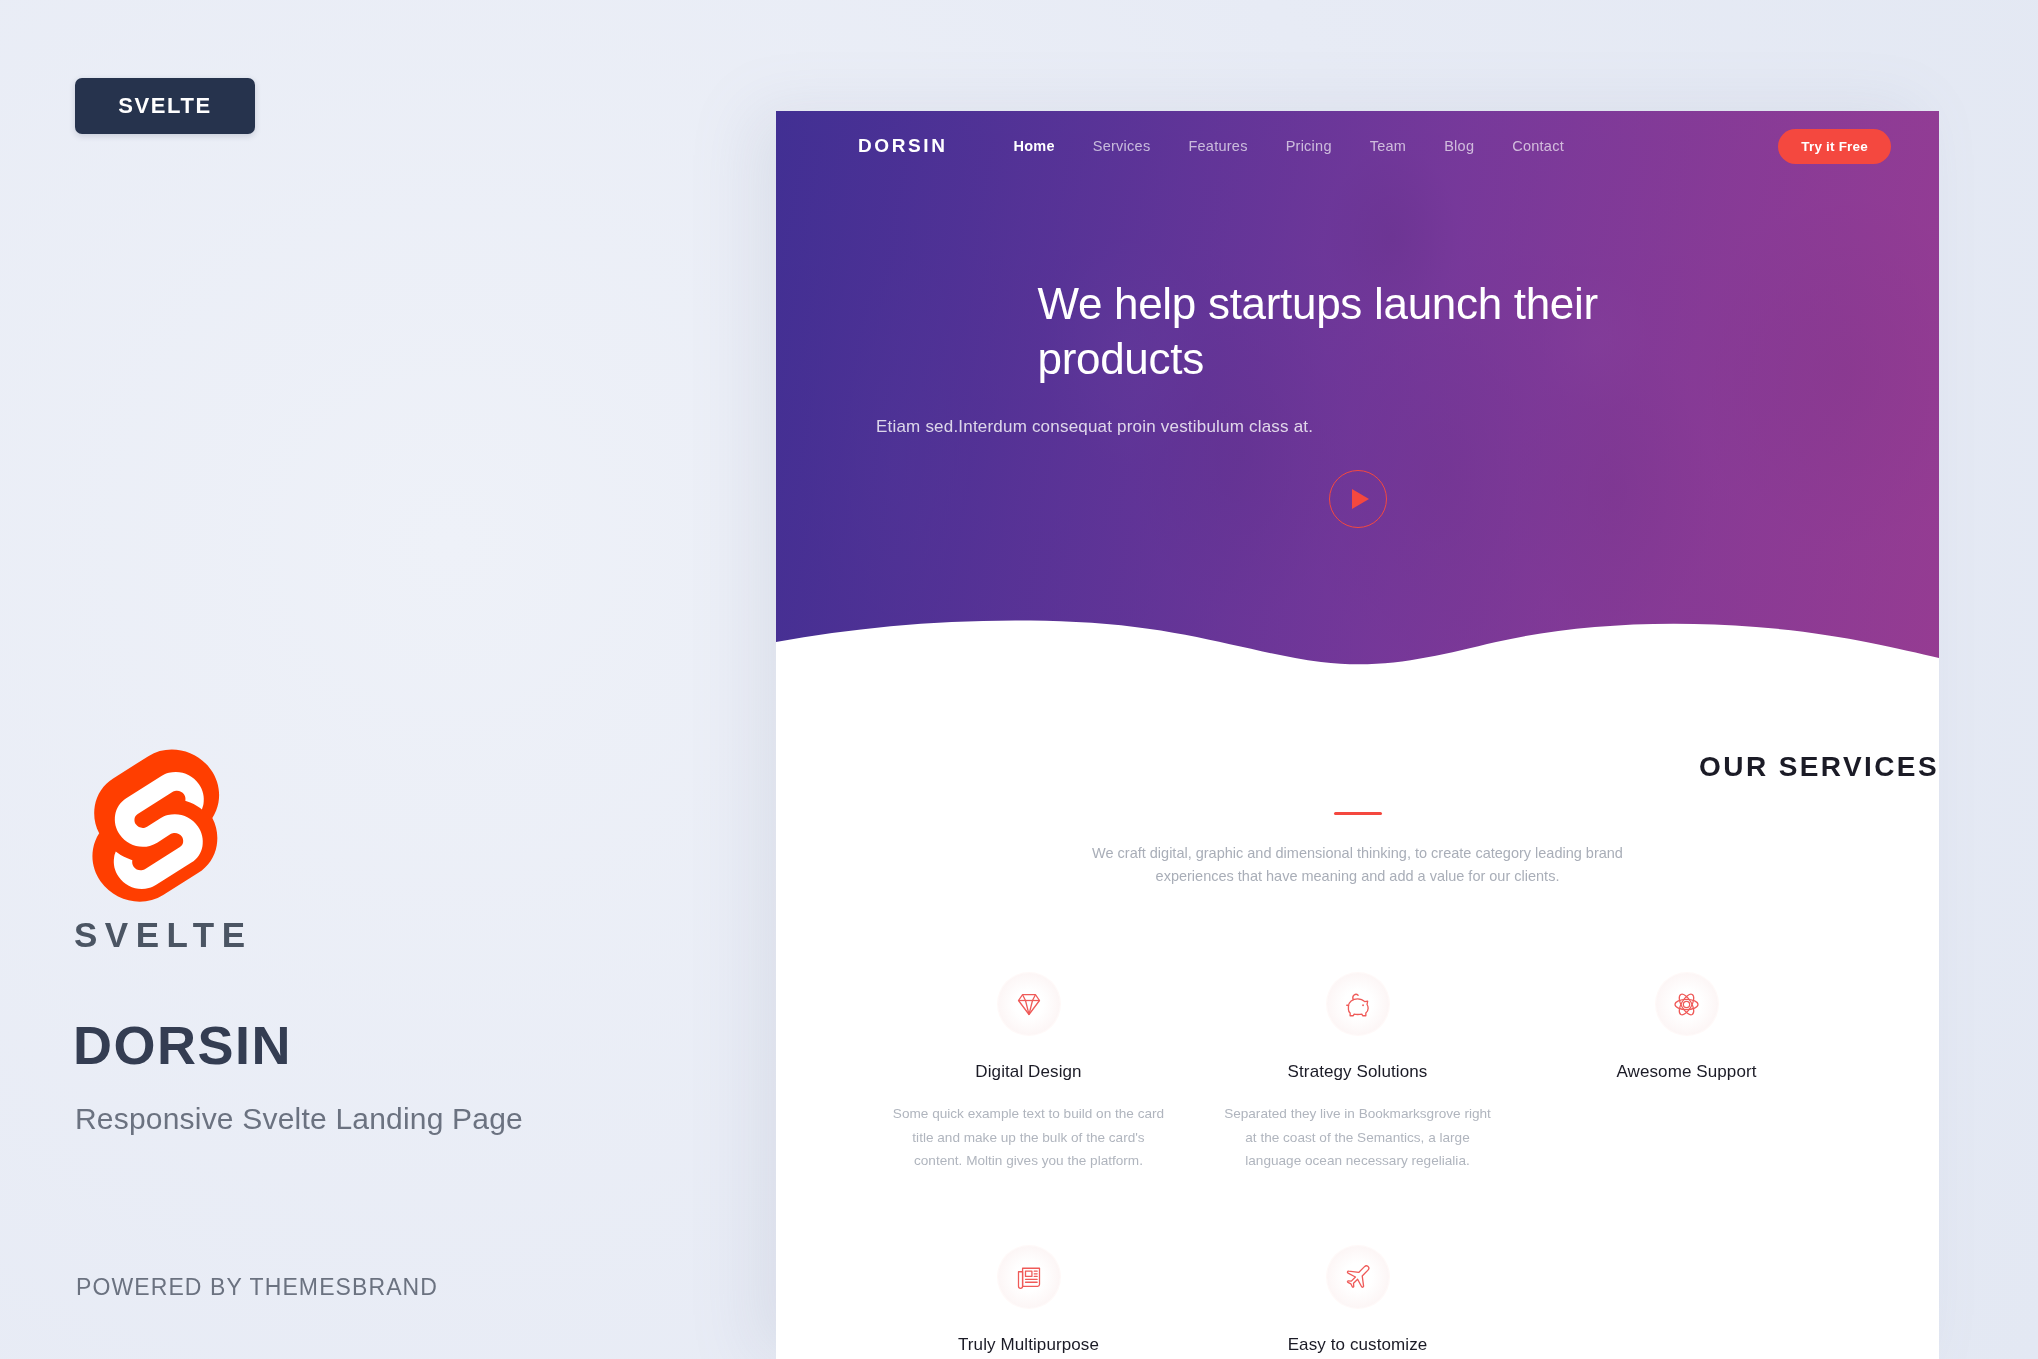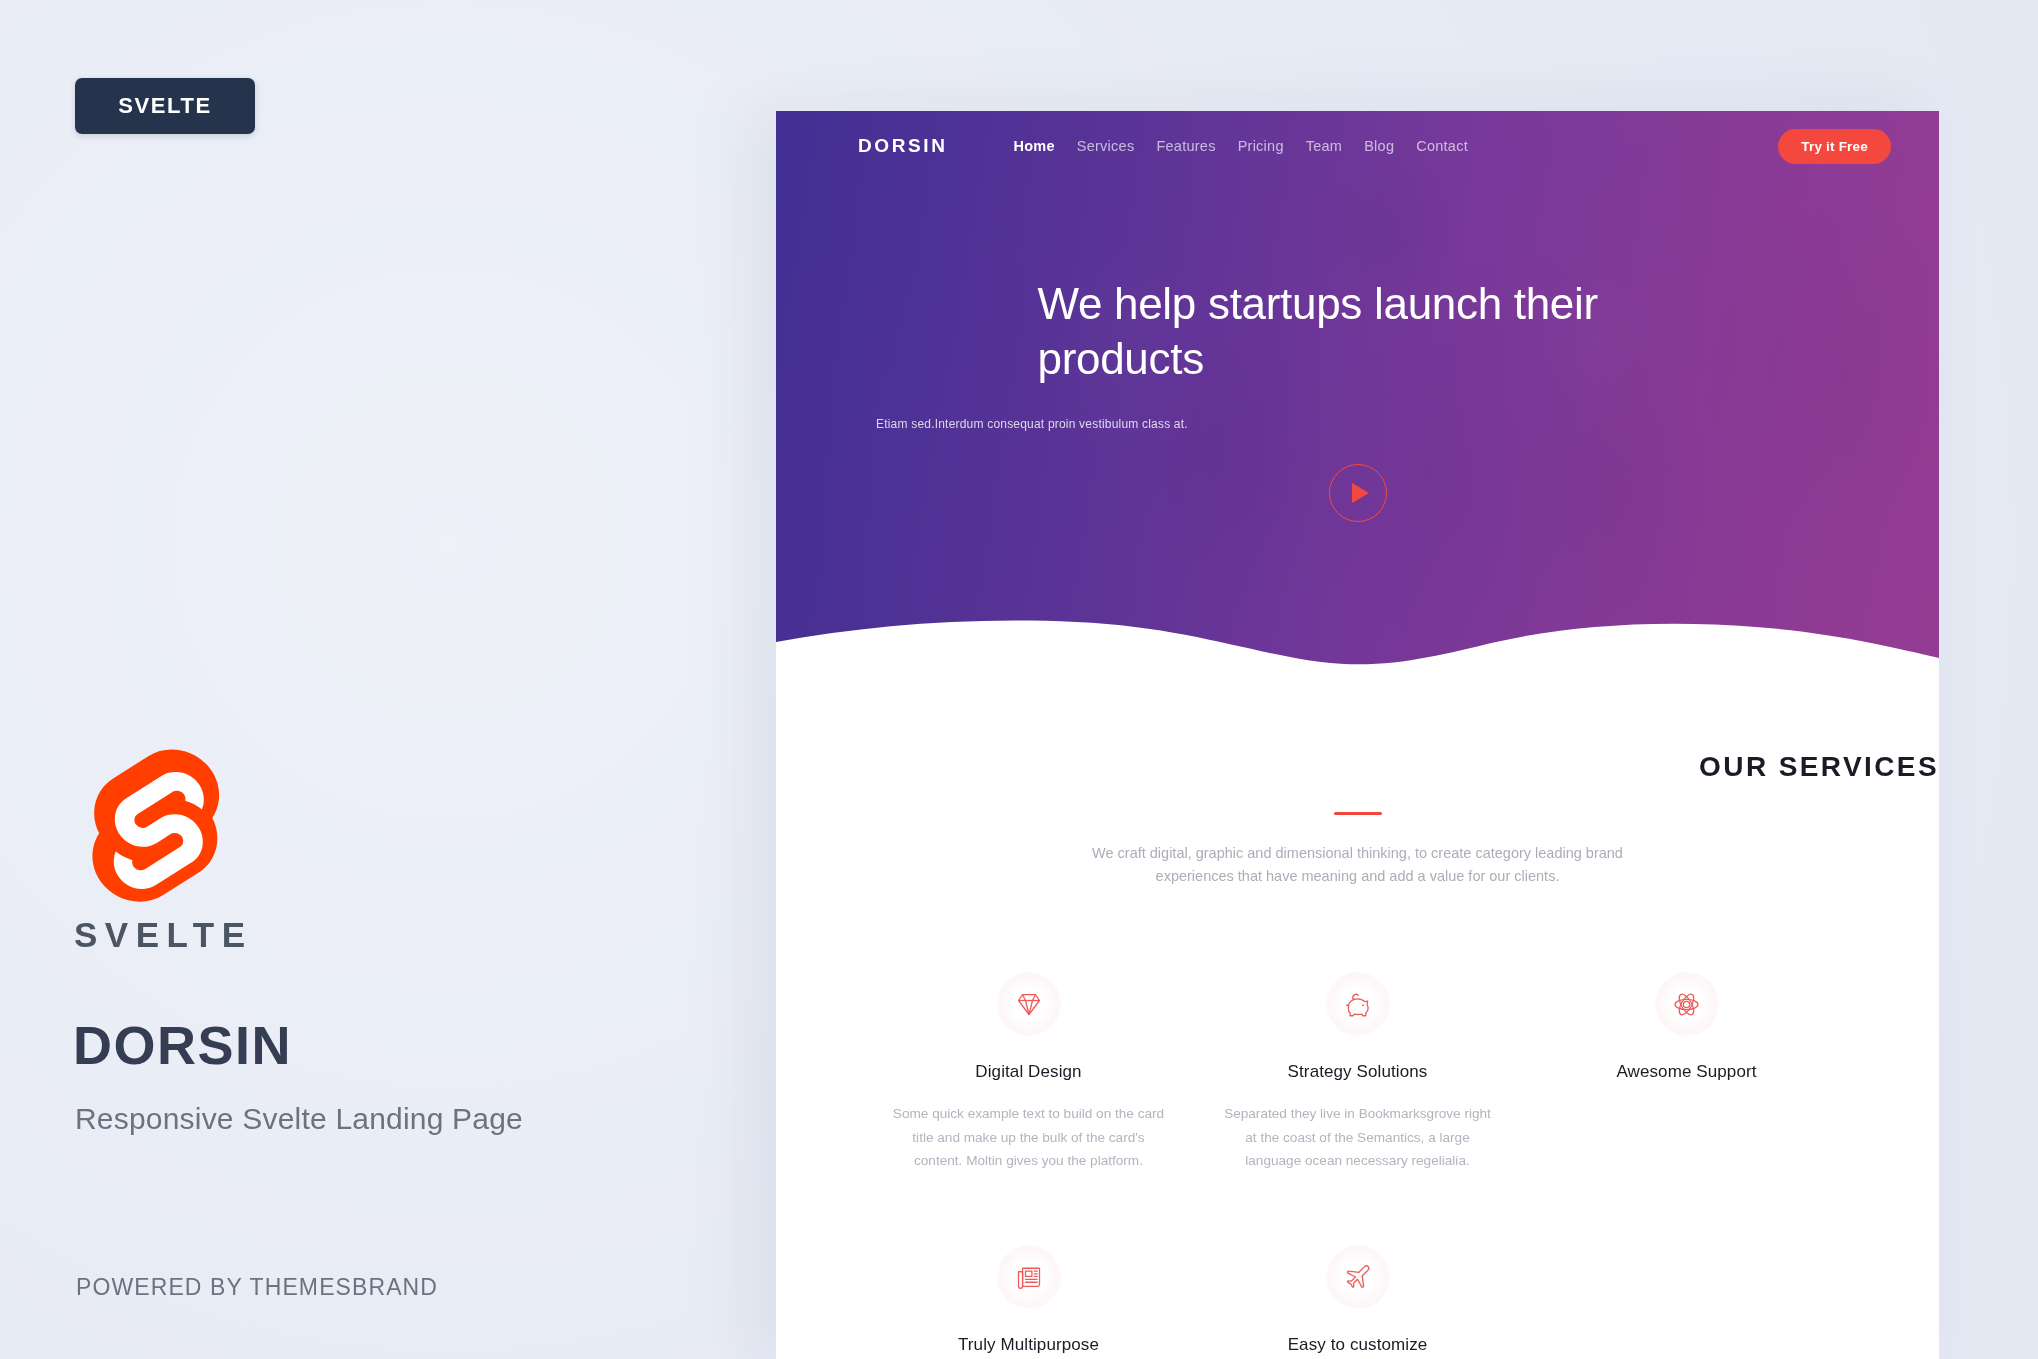--- a/index.html
+++ b/index.html
@@ -150,21 +150,21 @@
   }
   .nav-logo{
     color:#ffffff;
     font-size:19px;
     font-weight:700;
     letter-spacing:2.6px;
   }
   .nav-links{
     display:flex;
     align-items:center;
-    gap:22px;
+    gap:38px;
     margin-left:66px;
   }
   .nav-link{
     font-size:14.5px;
     font-weight:400;
     color:rgba(255,255,255,.66);
     letter-spacing:.25px;
     cursor:pointer;
     white-space:nowrap;
   }
@@ -199,21 +199,21 @@
     font-size:44px;
     font-weight:500;
     line-height:1.26;
     letter-spacing:-.3px;
     max-width:640px;
     margin:0 auto;
   }
   .hero-sub{
     margin-top:30px;
     color:rgba(255,255,255,.80);
-    font-size:12px;
+    font-size:17px;
     font-weight:400;
     letter-spacing:.2px;
   }
   .play-wrap{
     margin-top:33px;
     display:flex;
     justify-content:center;
   }
   .play-btn{
     width:58px; height:58px;

